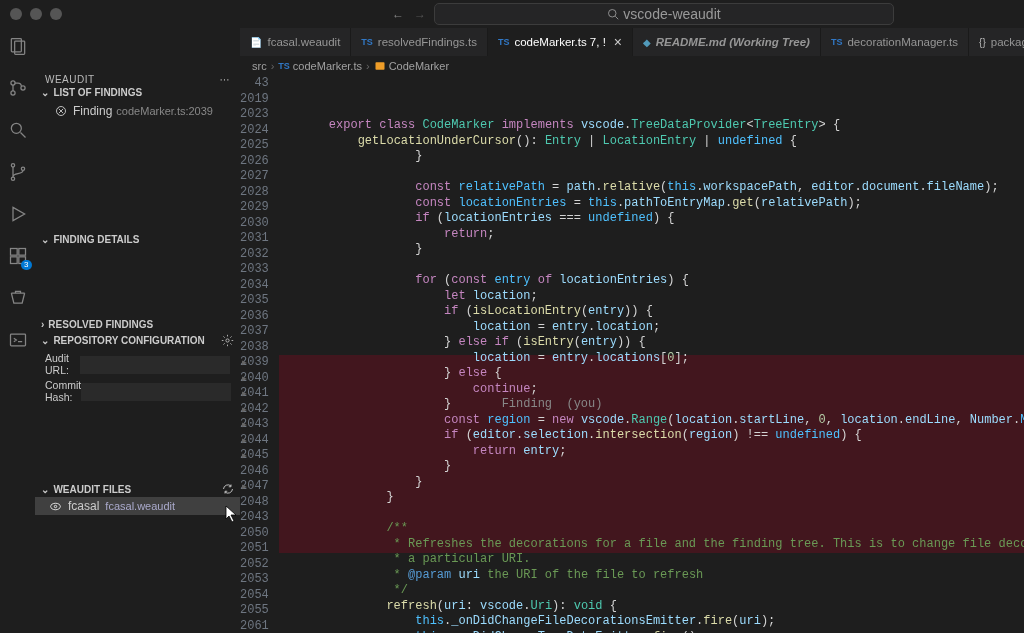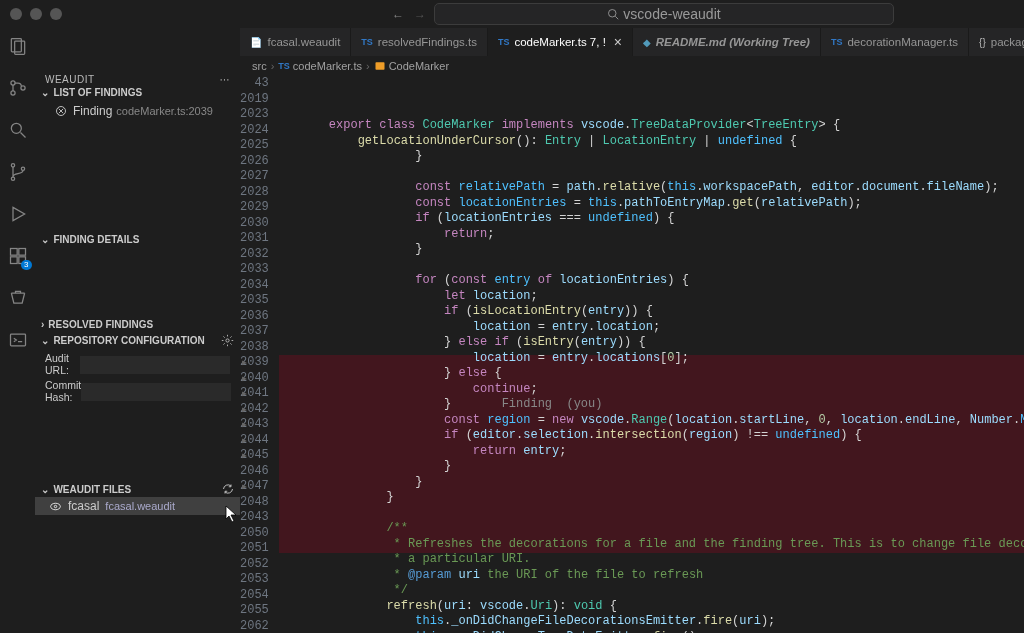--- a/index.html
+++ b/index.html
@@ -413,21 +413,21 @@
           <div class="line-num">2046</div>
           <div class="line-num"><span style="position:absolute;left:2px;color:#666;font-size:8px">▶</span>2047</div>
           <div class="line-num">2048</div>
           <div class="line-num">2043</div>
           <div class="line-num">2050</div>
           <div class="line-num">2051</div>
           <div class="line-num">2052</div>
           <div class="line-num">2053</div>
           <div class="line-num">2054</div>
           <div class="line-num">2055</div>
-          <div class="line-num">2062</div>
+          <div class="line-num">2061</div>
         </div>
       <div class="code-lines">
         <div class="highlight-block" style="top:279px; height:198px;"></div>
         <div class="code-content" id="code"><div class="line"><span class="kw">export</span> <span class="kw">class</span> <span class="cls">CodeMarker</span> <span class="kw">implements</span> <span class="var">vscode</span><span class="punct">.</span><span class="type">TreeDataProvider</span><span class="punct">&lt;</span><span class="type">TreeEntry</span><span class="punct">&gt; {</span></div><div class="line">    <span class="fn">getLocationUnderCursor</span><span class="punct">():</span> <span class="type">Entry</span> <span class="punct">|</span> <span class="type">LocationEntry</span> <span class="punct">|</span> <span class="const">undefined</span> <span class="punct">{</span></div><div class="line">            <span class="punct">}</span></div><div class="line"></div><div class="line">            <span class="kw">const</span> <span class="const">relativePath</span> <span class="punct">=</span> <span class="var">path</span><span class="punct">.</span><span class="fn">relative</span><span class="punct">(</span><span class="const">this</span><span class="punct">.</span><span class="prop">workspacePath</span><span class="punct">,</span> <span class="var">editor</span><span class="punct">.</span><span class="prop">document</span><span class="punct">.</span><span class="prop">fileName</span><span class="punct">);</span></div><div class="line">            <span class="kw">const</span> <span class="const">locationEntries</span> <span class="punct">=</span> <span class="const">this</span><span class="punct">.</span><span class="prop">pathToEntryMap</span><span class="punct">.</span><span class="fn">get</span><span class="punct">(</span><span class="var">relativePath</span><span class="punct">);</span></div><div class="line">            <span class="kw">if</span> <span class="punct">(</span><span class="var">locationEntries</span> <span class="punct">===</span> <span class="const">undefined</span><span class="punct">) {</span></div><div class="line">                <span class="kw">return</span><span class="punct">;</span></div><div class="line">            <span class="punct">}</span></div><div class="line"></div><div class="line">            <span class="kw">for</span> <span class="punct">(</span><span class="kw">const</span> <span class="const">entry</span> <span class="kw">of</span> <span class="var">locationEntries</span><span class="punct">) {</span></div><div class="line">                <span class="kw">let</span> <span class="var">location</span><span class="punct">;</span></div><div class="line">                <span class="kw">if</span> <span class="punct">(</span><span class="fn">isLocationEntry</span><span class="punct">(</span><span class="var">entry</span><span class="punct">)) {</span></div><div class="line">                    <span class="var">location</span> <span class="punct">=</span> <span class="var">entry</span><span class="punct">.</span><span class="prop">location</span><span class="punct">;</span></div><div class="line">                <span class="punct">}</span> <span class="kw">else if</span> <span class="punct">(</span><span class="fn">isEntry</span><span class="punct">(</span><span class="var">entry</span><span class="punct">)) {</span></div><div class="line">                    <span class="var">location</span> <span class="punct">=</span> <span class="var">entry</span><span class="punct">.</span><span class="prop">locations</span><span class="punct">[</span><span class="num">0</span><span class="punct">];</span></div><div class="line">                <span class="punct">}</span> <span class="kw">else</span> <span class="punct">{</span></div><div class="line">                    <span class="kw">continue</span><span class="punct">;</span></div><div class="line">                <span class="punct">}</span>       <span class="lint">Finding  (you)</span></div><div class="line">                <span class="kw">const</span> <span class="const">region</span> <span class="punct">=</span> <span class="kw">new</span> <span class="var">vscode</span><span class="punct">.</span><span class="type">Range</span><span class="punct">(</span><span class="var">location</span><span class="punct">.</span><span class="prop">startLine</span><span class="punct">,</span> <span class="num">0</span><span class="punct">,</span> <span class="var">location</span><span class="punct">.</span><span class="prop">endLine</span><span class="punct">,</span> <span class="var">Number</span><span class="punct">.</span><span class="const">MAX_SAFE_INTEGER</span></div><div class="line">                <span class="kw">if</span> <span class="punct">(</span><span class="var">editor</span><span class="punct">.</span><span class="prop">selection</span><span class="punct">.</span><span class="fn">intersection</span><span class="punct">(</span><span class="var">region</span><span class="punct">)</span> <span class="punct">!==</span> <span class="const">undefined</span><span class="punct">) {</span></div><div class="line">                    <span class="kw">return</span> <span class="var">entry</span><span class="punct">;</span></div><div class="line">                <span class="punct">}</span></div><div class="line">            <span class="punct">}</span></div><div class="line">        <span class="punct">}</span></div><div class="line"></div><div class="line">        <span class="doc">/**</span></div><div class="line">        <span class="doc"> * Refreshes the decorations for a file and the finding tree. This is to change file decorations related to</span></div><div class="line">        <span class="doc"> * a particular URI.</span></div><div class="line">        <span class="doc"> * <span style="color:#569cd6">@param</span> <span class="var">uri</span> the URI of the file to refresh</span></div><div class="line">        <span class="doc"> */</span></div><div class="line">        <span class="fn">refresh</span><span class="punct">(</span><span class="var">uri</span><span class="punct">:</span> <span class="var">vscode</span><span class="punct">.</span><span class="type">Uri</span><span class="punct">):</span> <span class="type">void</span> <span class="punct">{</span></div><div class="line">            <span class="const">this</span><span class="punct">.</span><span class="prop">_onDidChangeFileDecorationsEmitter</span><span class="punct">.</span><span class="fn">fire</span><span class="punct">(</span><span class="var">uri</span><span class="punct">);</span></div><div class="line">            <span class="const">this</span><span class="punct">.</span><span class="prop">_onDidChangeTreeDataEmitter</span><span class="punct">.</span><span class="fn">fire</span><span class="punct">();</span></div></div>
       </div>
     </div>
   </div>
 </div>
 
 <div class="cursor-pointer">

